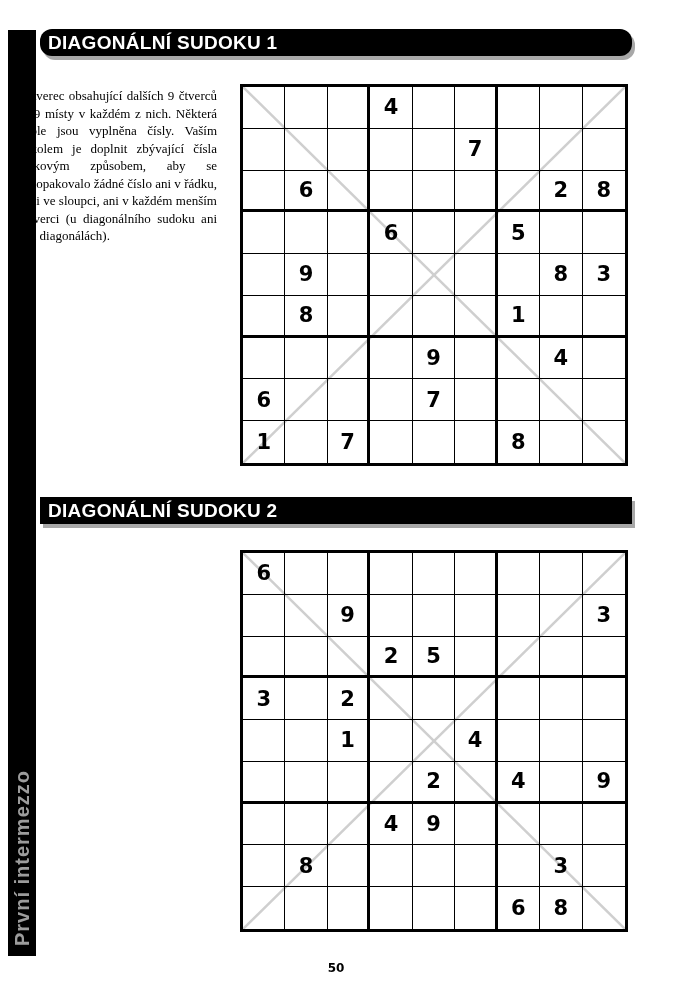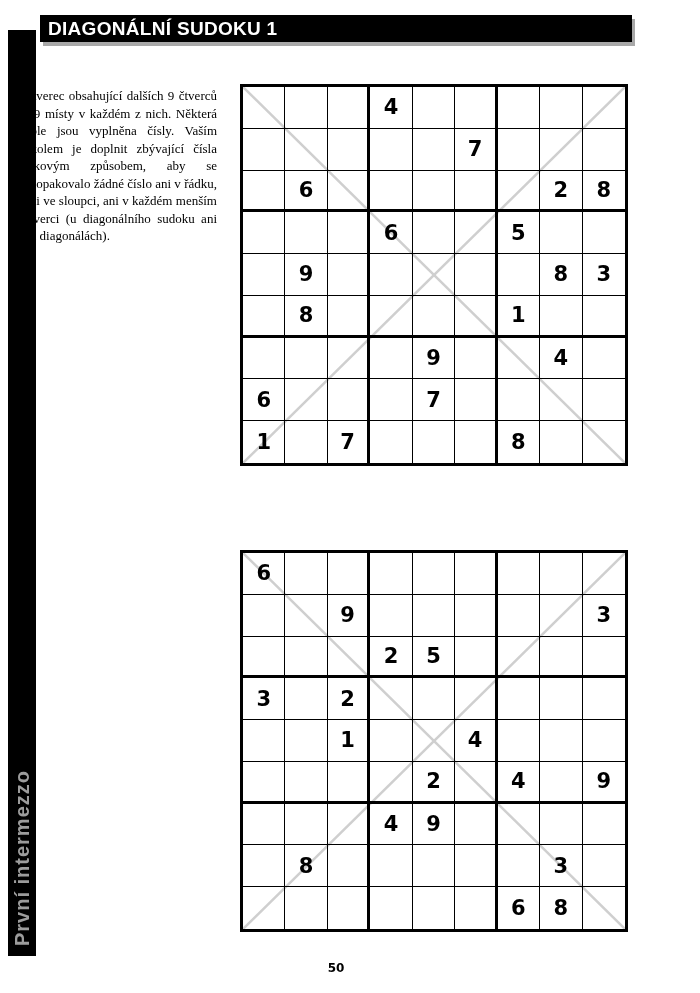--- a/index.html
+++ b/index.html
@@ -17,21 +17,21 @@
     margin-bottom:10px; white-space:nowrap;
     font-family:"Liberation Sans", sans-serif;
   }
 
   .header {
     position:absolute; left:40px; width:592px; height:27px;
     background:#000; color:#fff; box-shadow:3px 4px 0 #a8a8a8;
     display:flex; align-items:center;
   }
   .header .header-text { padding-left:8px; font-size:19px; font-weight:bold; letter-spacing:0.3px; }
-  .header1 { top:15px; }
+  .header1 { top:29px;border-radius:12px; }
   .header2 { top:497px; }
 
   .instructions {
     position:absolute; left:24px; top:87px; width:193px;
     font-family:"Liberation Serif", serif; font-size:13px; line-height:17.5px;
     text-align:justify; color:#000;
   }
 
   .sudoku {
     position:absolute; left:240px; width:388px; height:382px;
@@ -161,20 +161,23 @@
         <div class="cell bR noB">7</div>
         <div class="cell noB"></div>
         <div class="cell noB"></div>
         <div class="cell bR noB"></div>
         <div class="cell noB">8</div>
         <div class="cell noB"></div>
         <div class="cell noR noB"></div>
       </div>
   </div>
 
+  <div class="header header2">
+    <span class="header-text">DIAGONÁLNÍ SUDOKU 2</span>
+  </div>
 
   <div class="sudoku grid2">
     <svg class="diag" viewBox="0 0 100 100" preserveAspectRatio="none">
       <line x1="0" y1="0" x2="100" y2="100" vector-effect="non-scaling-stroke"></line>
       <line x1="100" y1="0" x2="0" y2="100" vector-effect="non-scaling-stroke"></line>
     </svg>
     <div class="cells">
         <div class="cell">6</div>
         <div class="cell"></div>
         <div class="cell bR"></div>

